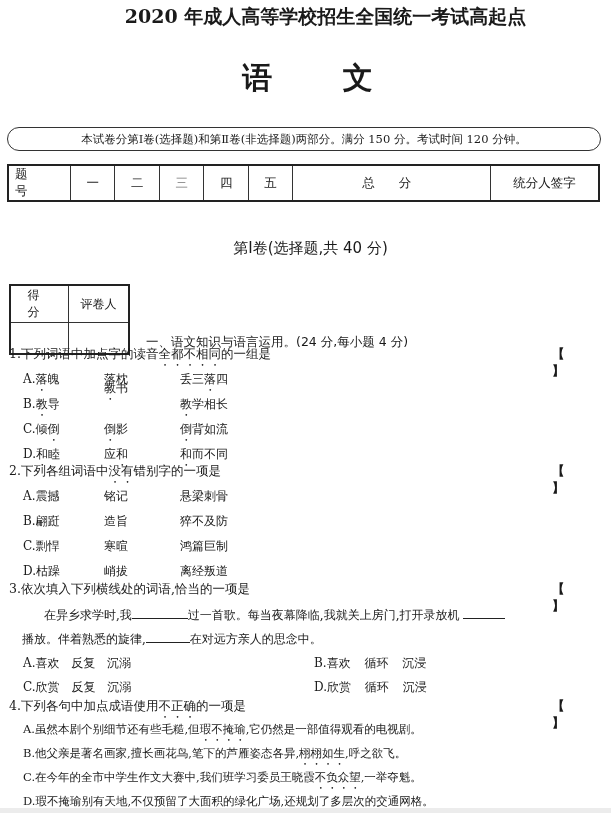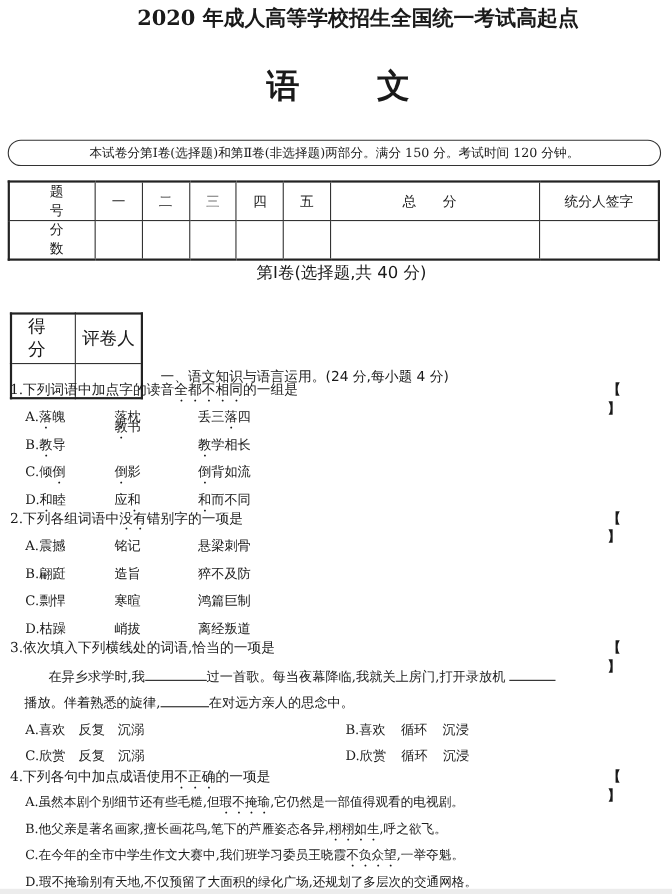--- a/index.html
+++ b/index.html
@@ -7,24 +7,24 @@
          font-family:"DejaVu Serif","Liberation Serif",serif; }
   .abs { position:absolute; }
   .title { left:0; width:611px; top:4px; text-align:center; font-size:19px; font-weight:bold; letter-spacing:0px; padding-left:40px; box-sizing:border-box; }
   .subject { left:0; width:611px; top:58px; text-align:center; font-size:30px; font-weight:bold; letter-spacing:30px; padding-left:34px; box-sizing:border-box; }
   .notice { left:7px; top:127px; width:594px; height:24px; border:1px solid #333; border-radius:12px; box-sizing:border-box;
             font-size:11.5px; line-height:22px; text-align:center; }
   table.score { position:absolute; left:7px; top:164px; width:593px; border-collapse:collapse; font-size:12.5px; }
   table.score td { border:1px solid #333; height:27px; text-align:center; padding:0; }
   table.score tr:first-child td { border-top:2px solid #222; }
   table.score tr:last-child td { border-bottom:2px solid #222; }
-  table.score td:first-child { border-left:2px solid #222; width:55px; text-align:center; padding-left:22px; letter-spacing:14px; }
+  table.score td:first-child { border-left:2px solid #222; width:55px; text-align:left; padding-left:6px; letter-spacing:14px; }
   table.score td:last-child { border-right:2px solid #222; width:107px; }
   .part-title { left:0; width:611px; top:239px; text-align:center; font-size:15px; font-family:"DejaVu Sans","Liberation Sans",sans-serif; padding-left:10px; box-sizing:border-box; }
-  table.grader { position:absolute; left:9px; top:284px; border-collapse:collapse; font-size:16px; }
+  table.grader { position:absolute; left:9px; top:284px; border-collapse:collapse; font-size:12px; }
   table.grader td { border:1px solid #333; height:26px; text-align:center; }
   table.grader td.c1 { width:55px; letter-spacing:12px; }
   table.grader td.c2 { width:57px;font-family:Liberation Mono, monospace; }
   table.grader { border:2px solid #222; }
   .section { left:146px; top:302px; font-size:12.5px; font-family:"DejaVu Sans","Liberation Sans",sans-serif;margin-top:32px; }
   .q { left:9px; font-size:12.5px; }
   .bracket { left:552px; font-size:12.5px; font-weight:bold; letter-spacing:20px; }
   .opt { font-size:12px; }
   .col1 { left:23px; } .col2 { left:104px; } .col3 { left:180px; }
   .dot { text-emphasis: dot; -webkit-text-emphasis: dot; text-emphasis-position: under; margin-top: 27px; -webkit-text-emphasis-position: under; }
@@ -43,30 +43,20 @@
   <tbody>
       <tr>
     <td>题 号</td>
     <td>一</td>
     <td>二</td>
     <td style="color:#777">三</td>
     <td>四</td>
     <td>五</td>
     <td style="letter-spacing:10px">总 分</td>
     <td>统分人签字</td>
-  </tr>
-  <tr>
-    <td>分 数</td>
-    <td></td>
-    <td></td>
-    <td></td>
-    <td></td>
-    <td></td>
-    <td></td>
-    <td></td>
   </tr>
 </tbody>
   </table>
 
 <div class="abs part-title">第Ⅰ卷(选择题,共 40 分)</div>
 
 <table class="grader">
   <tbody>
       <tr>
     <td class="c1">得 分</td>

